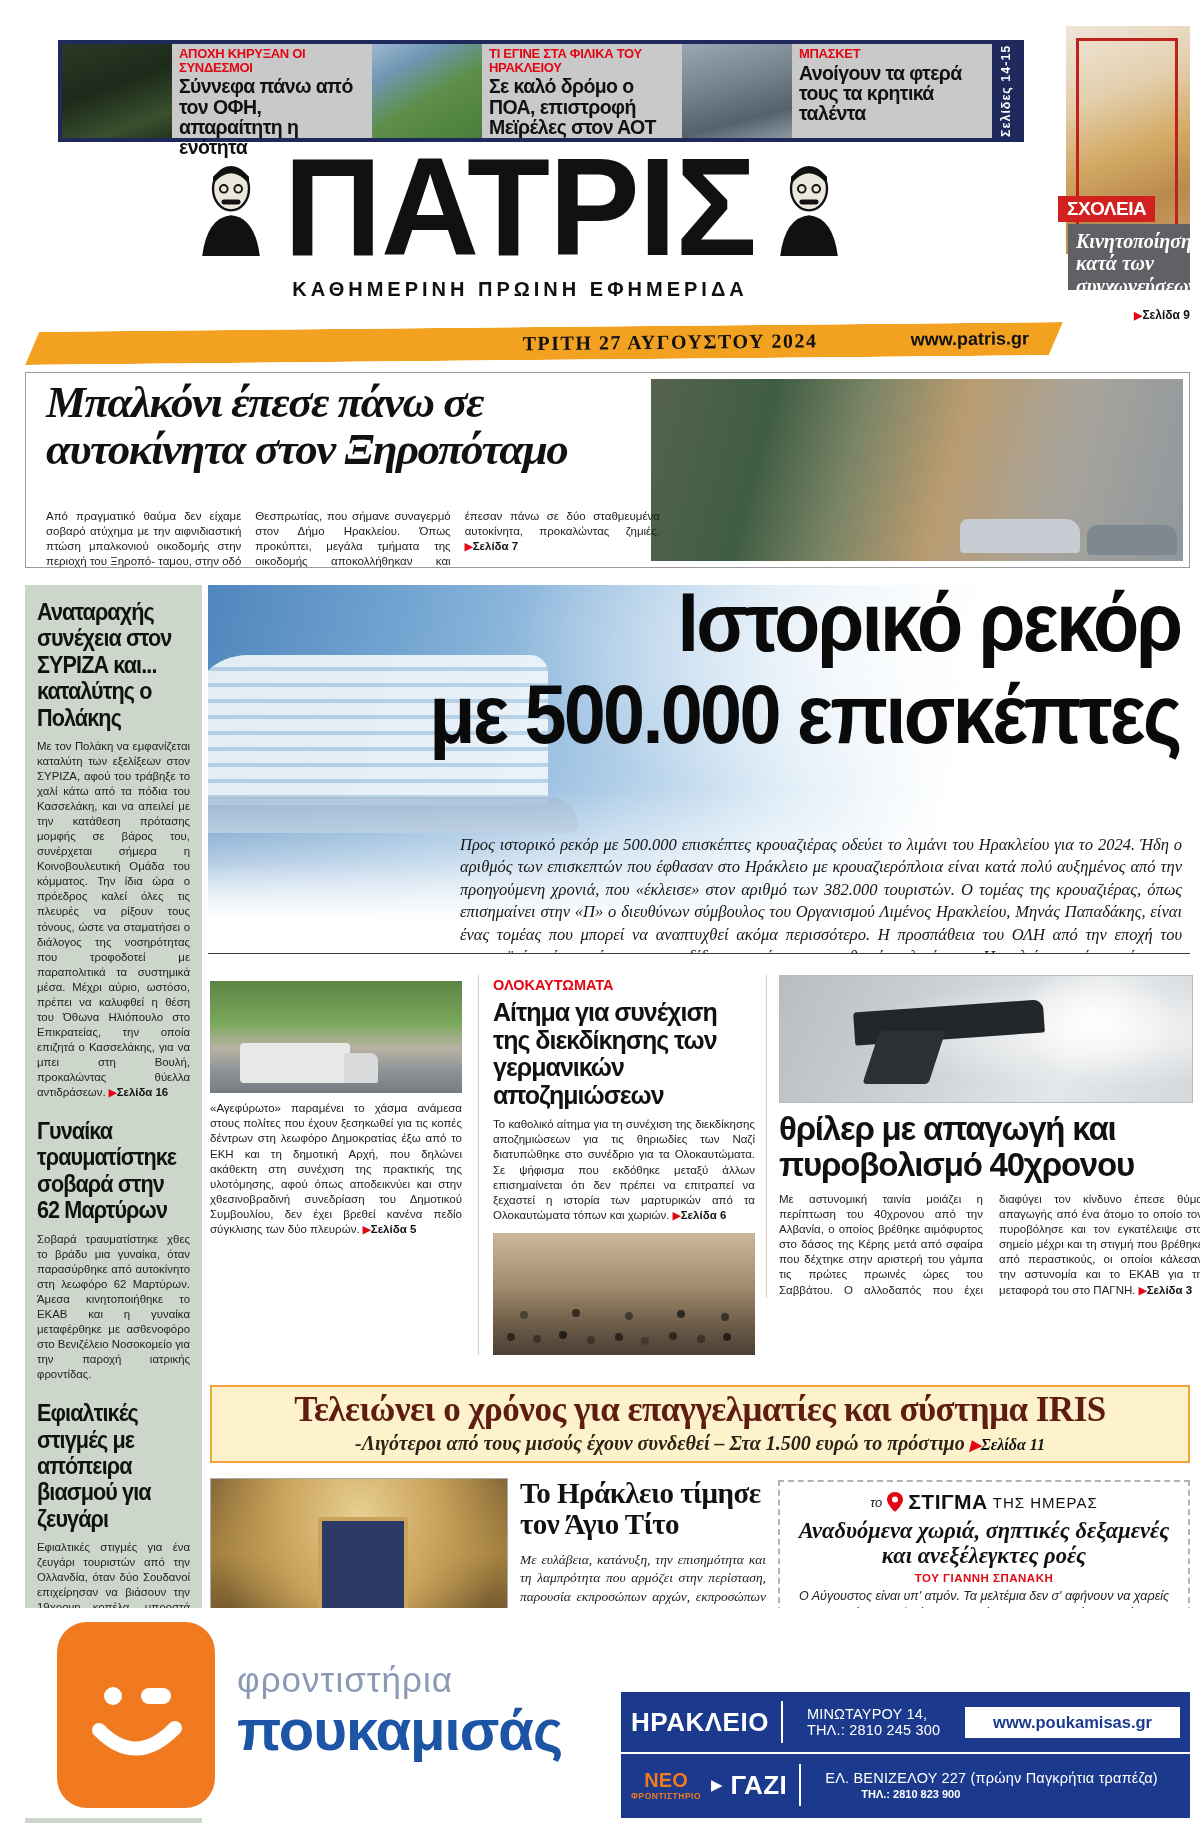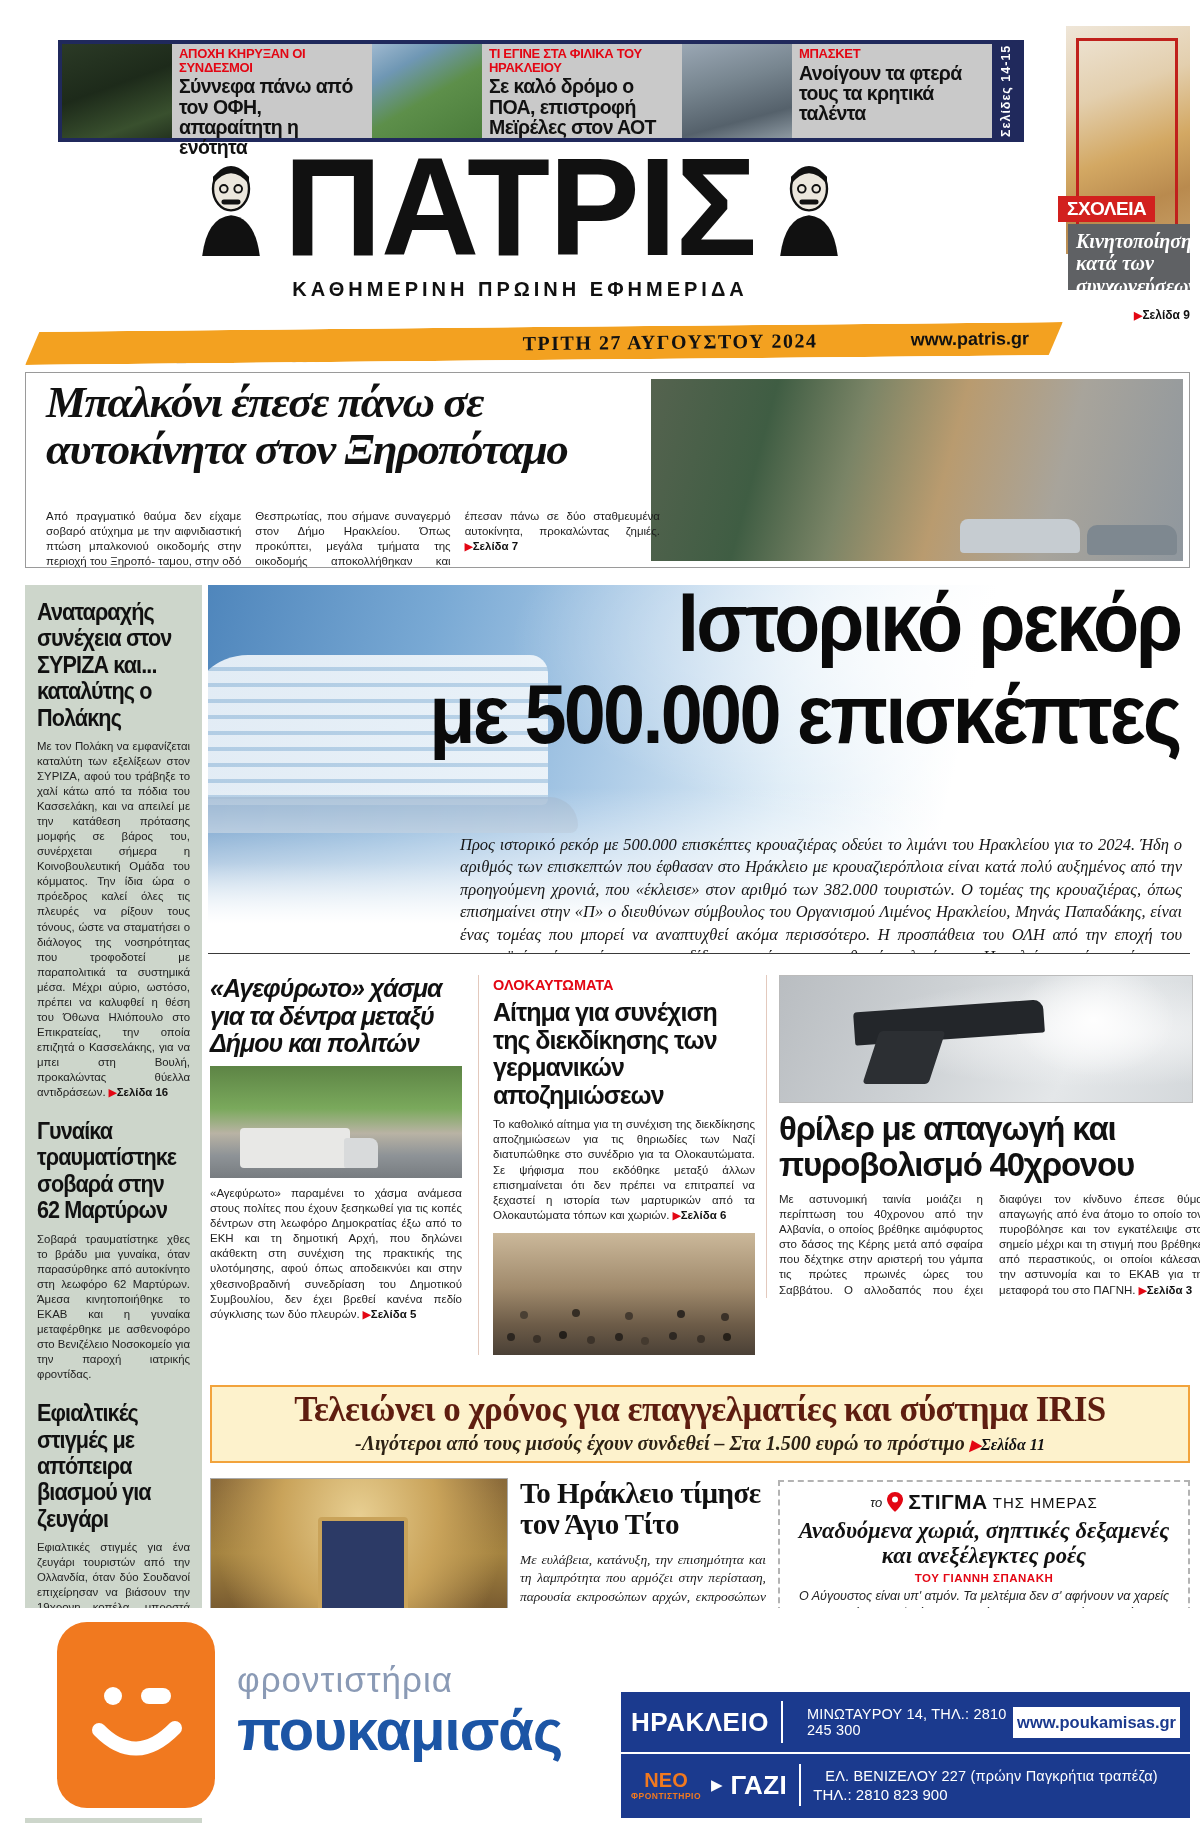--- a/index.html
+++ b/index.html
@@ -153,27 +153,27 @@
   .ad-brand{position:absolute;left:212px;top:52px;width:390px;}
   .ad-brand-top{color:#8a9ab5;font-size:35px;letter-spacing:1px;}
   .ad-brand-main{color:#1c55a5;font-weight:900;font-size:58px;letter-spacing:-1px;line-height:1.05;}
   .ad-right{position:absolute;left:596px;top:84px;width:569px;height:126px;background:#1b3a8e;color:#fff;}
   .ad-row{display:flex;align-items:center;height:62px;box-sizing:border-box;padding:0 10px;}
   .ad-row1{border-bottom:2px solid #fff;}
   .ad-city{font-weight:900;font-size:26px;letter-spacing:.5px;white-space:nowrap;}
   .ad-div{width:2px;height:42px;background:#fff;margin:0 12px;flex:0 0 auto;}
   .ad-info{font-size:14.5px;font-weight:400;letter-spacing:.2px;margin-left:12px;}
   .ad-site{margin-left:auto;background:#fff;color:#1b3a8e;font-weight:900;font-size:16.5px;
-      padding:6px 4px;white-space:nowrap;}
+      padding:6px 28px;white-space:nowrap;}
   .ad-badge{display:flex;flex-direction:column;align-items:center;line-height:1;margin-right:10px;color:#f1791f;}
   .ad-badge-neo{font-weight:900;font-size:20px;}
   .ad-badge-sub{font-size:8.5px;font-weight:700;letter-spacing:.5px;margin-top:2px;}
   .ad-badge-arr{color:#fff;font-size:15px;margin:0 8px 0 0;}
   .ad-addr{display:flex;flex-direction:column;gap:2px;}
-  .ad-tel{font-size:15px;font-weight:400;}
+  .ad-tel{font-size:11px;font-weight:700;margin-left:48px;}
 </style>
 </head>
 <body>
 
 <div class="page">
 
   <div class="abs topstrip">
     <div class="ts-item">
       <div class="ts-photo ph-stadium"></div>
       <div class="ts-text">
@@ -283,21 +283,20 @@
     <div class="cruise-h cruise-h1">Ιστορικό ρεκόρ</div>
     <div class="cruise-h cruise-h2">με 500.000 επισκέπτες</div>
     <p class="cruise-body">
       <span>Προς ιστορικό ρεκόρ με 500.000 επισκέπτες κρουαζιέρας οδεύει το λιμάνι του Ηρακλείου για το 2024. Ήδη ο αριθμός των επισκεπτών που έφθασαν στο Ηράκλειο με κρουαζιερόπλοια είναι κατά πολύ αυξημένος από την προηγούμενη χρονιά, που «έκλεισε» στον αριθμό των 382.000 τουριστών. Ο τομέας της κρουαζιέρας, όπως επισημαίνει στην «Π» ο διευθύνων σύμβουλος του Οργανισμού Λιμένος Ηρακλείου, Μηνάς Παπαδάκης, είναι ένας τομέας που μπορεί να αναπτυχθεί ακόμα περισσότερο. Η προσπάθεια του ΟΛΗ από την εποχή του κορονοϊού ακόμα φαίνεται να αποδίδει καρπούς και να καθιστά το λιμάνι του Ηρακλείου ως ένα από τα πιο ανταγωνιστικά στον τομέα της κρουαζιέρας στη Μεσόγειο.</span>
       
     </p>
   </div>
   <div class="abs rule"></div>
 
   <div class="abs colA">
-    <h2 class="mb-title it">«Αγεφύρωτο» χάσμα για τα δέντρα μεταξύ Δήμου και πολιτών</h2>
     <div class="colA-photo">
       <div class="truck"></div>
       <div class="truck-cab"></div>
     </div>
     <p class="mb-body">
       <span>«Αγεφύρωτο» παραμένει το χάσμα ανάμεσα στους πολίτες που έχουν ξεσηκωθεί για τις κοπές δέντρων στη λεωφόρο Δημοκρατίας έξω από το ΕΚΗ και τη δημοτική Αρχή, που δηλώνει ακάθεκτη στη συνέχιση της πρακτικής της υλοτόμησης, αφού όπως αποδεικνύει και στην χθεσινοβραδινή συνεδρίαση του Δημοτικού Συμβουλίου, δεν έχει βρεθεί κανένα πεδίο σύγκλισης των δύο πλευρών.</span>
       <span class="pg"><span class="arr">▶</span><span>Σελίδα 5</span></span>
     </p>
   </div>
 

